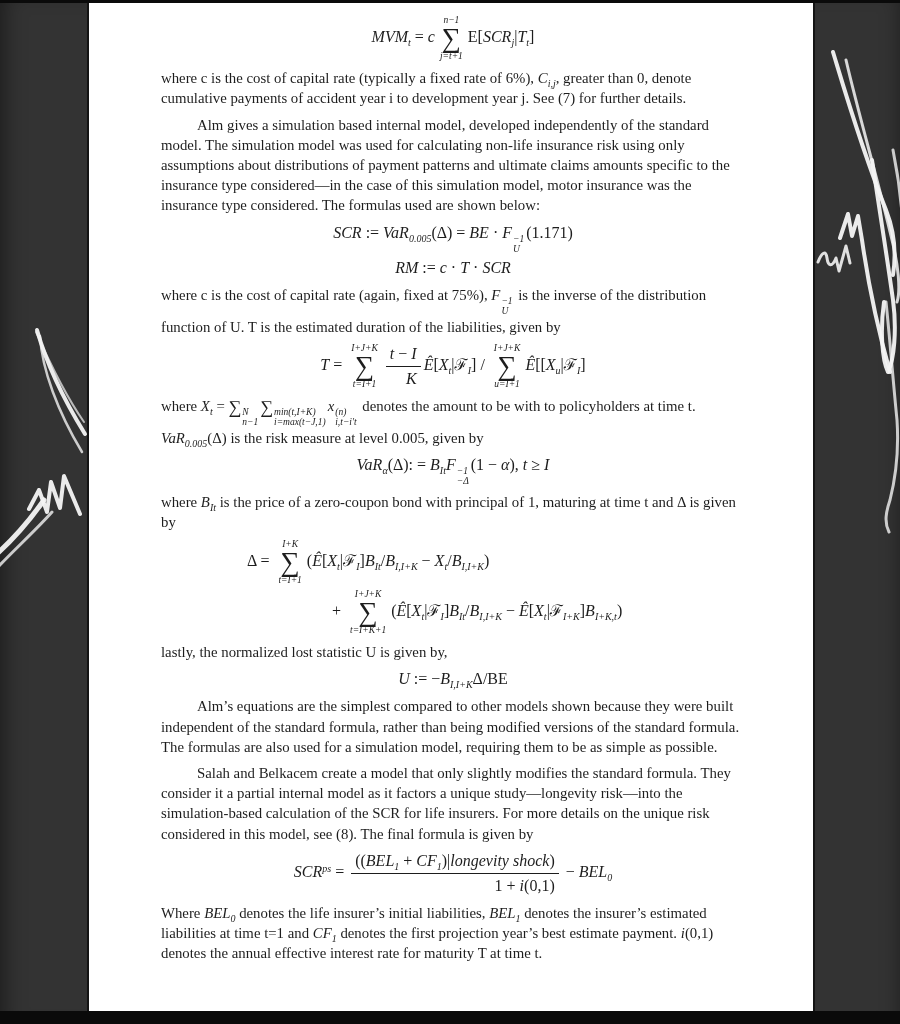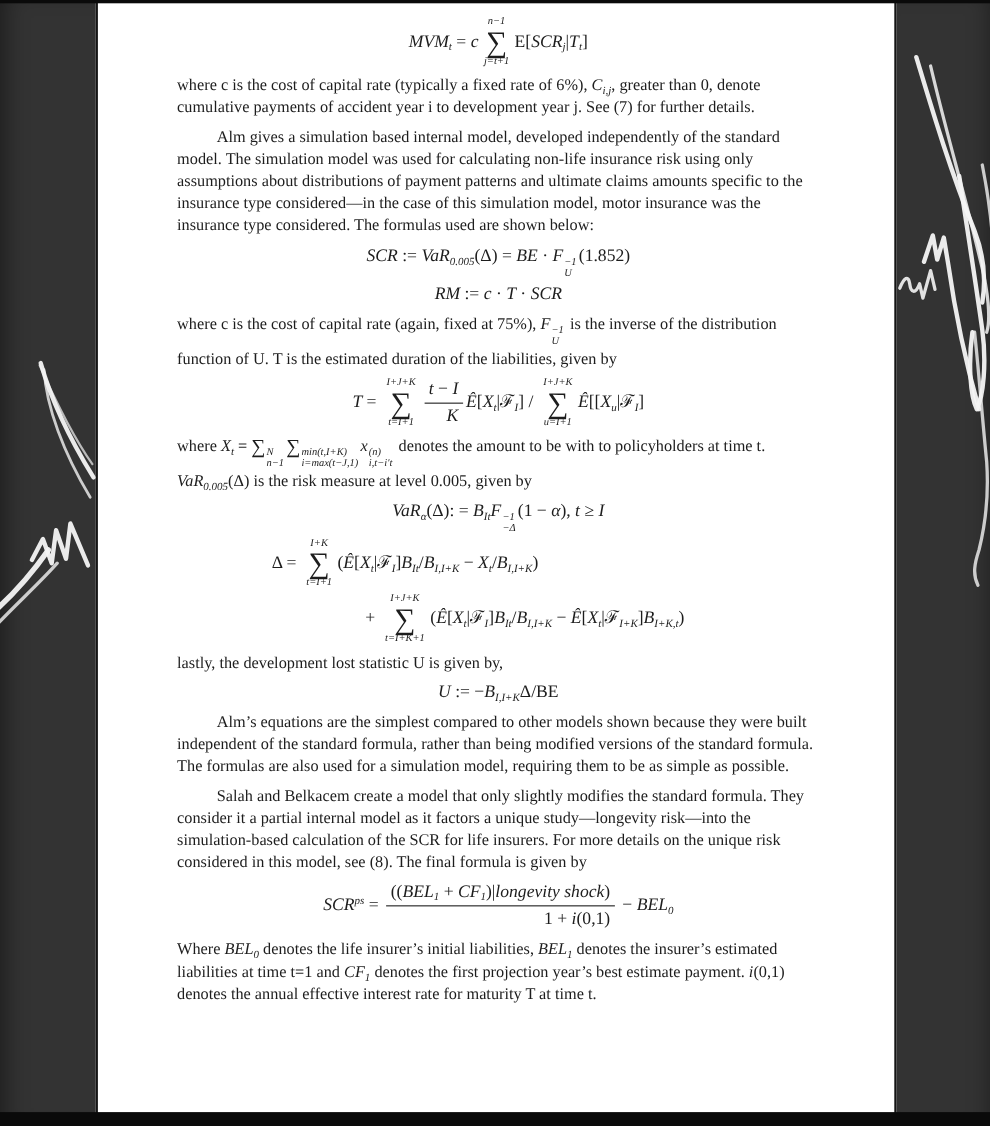--- a/index.html
+++ b/index.html
@@ -55,21 +55,21 @@
           <span class="sg">∑</span>
           <span class="lim">j=t+1</span>
         </span><span class="mt">E[</span><span class="mi">SCR</span><sub class="ms">j</sub><span class="mt">|</span><span class="mi">T</span><sub class="ms">t</sub><span class="mt">]</span></span>
     </div>
     <div class="para"><span class="mt">where c is the cost of capital rate (typically a fixed rate of 6%), </span><span class="mi">C</span><sub class="ms">i,j</sub><span class="mt">, greater than 0, denote cumulative payments of accident year i to development year j. See (7) for further details.</span></div>
     <div class="para indent"><span class="mt">Alm gives a simulation based internal model, developed independently of the standard model. The simulation model was used for calculating non-life insurance risk using only assumptions about distributions of payment patterns and ultimate claims amounts specific to the insurance type considered—in the case of this simulation model, motor insurance was the insurance type considered. The formulas used are shown below:</span></div>
     <div class="formula">
       <span class="fline"><span class="mi">SCR</span><span class="mt"> := </span><span class="mi">VaR</span><sub class="ms">0.005</sub><span class="mt">(Δ) = </span><span class="mi">BE</span><span class="mt"> · </span><span class="mi">F</span><span class="stk">
           <span class="stt">−1</span>
           <span class="stb">U</span>
-        </span><span class="mt">(1.852)</span></span>
+        </span><span class="mt">(1.171)</span></span>
     </div>
     <div class="formula">
       <span class="fline"><span class="mi">RM</span><span class="mt"> := </span><span class="mi">c</span><span class="mt"> · </span><span class="mi">T</span><span class="mt"> · </span><span class="mi">SCR</span></span>
     </div>
     <div class="para"><span class="mt">where c is the cost of capital rate (again, fixed at 75%), </span><span class="mi">F</span><span class="stk">
         <span class="stt">−1</span>
         <span class="stb">U</span>
       </span><span class="mt"> is the inverse of the distribution function of U. T is the estimated duration of the liabilities, given by</span></div>
     <div class="formula">
       <span class="fline"><span class="mi">T</span><span class="mt"> = </span><span class="sum">
@@ -91,35 +91,36 @@
       </span><span class="mi">x</span><span class="stk">
         <span class="stt">(n)</span>
         <span class="stb">i,t−i′t</span>
       </span><span class="mt"> denotes the amount to be with to policyholders at time t. </span><span class="mi">VaR</span><sub class="ms">0.005</sub><span class="mt">(Δ) is the risk measure at level 0.005, given by</span></div>
     <div class="formula">
       <span class="fline"><span class="mi">VaR</span><sub class="ms">α</sub><span class="mt">(Δ): = </span><span class="mi">B</span><sub class="ms">It</sub><span class="mi">F</span><span class="stk">
           <span class="stt">−1</span>
           <span class="stb">−Δ</span>
         </span><span class="mt">(1 − </span><span class="mi">α</span><span class="mt">), </span><span class="mi">t</span><span class="mt"> ≥ </span><span class="mi">I</span></span>
     </div>
+    <div class="para"><span class="mt">where </span><span class="mi">B</span><sub class="ms">It</sub><span class="mt"> is the price of a zero-coupon bond with principal of 1, maturing at time t and Δ is given by</span></div>
     <div class="formula fleft" style="padding-left: 98px;">
       <span class="fline"><span class="mt">Δ = </span><span class="sum">
           <span class="lim">I+K</span>
           <span class="sg">∑</span>
           <span class="lim">t=I+1</span>
         </span><span class="mt">(</span><span class="mi">Ê</span><span class="mt">[</span><span class="mi">X</span><sub class="ms">t</sub><span class="mt">|ℱ</span><sub class="ms">I</sub><span class="mt">]</span><span class="mi">B</span><sub class="ms">It</sub><span class="mt">/</span><span class="mi">B</span><sub class="ms">I,I+K</sub><span class="mt"> − </span><span class="mi">X</span><sub class="ms">t</sub><span class="mt">/</span><span class="mi">B</span><sub class="ms">I,I+K</sub><span class="mt">)</span></span>
     </div>
     <div class="formula fleft" style="padding-left: 183px;">
       <span class="fline"><span class="mt">+ </span><span class="sum">
           <span class="lim">I+J+K</span>
           <span class="sg">∑</span>
           <span class="lim">t=I+K+1</span>
         </span><span class="mt">(</span><span class="mi">Ê</span><span class="mt">[</span><span class="mi">X</span><sub class="ms">t</sub><span class="mt">|ℱ</span><sub class="ms">I</sub><span class="mt">]</span><span class="mi">B</span><sub class="ms">It</sub><span class="mt">/</span><span class="mi">B</span><sub class="ms">I,I+K</sub><span class="mt"> − </span><span class="mi">Ê</span><span class="mt">[</span><span class="mi">X</span><sub class="ms">t</sub><span class="mt">|ℱ</span><sub class="ms">I+K</sub><span class="mt">]</span><span class="mi">B</span><sub class="ms">I+K,t</sub><span class="mt">)</span></span>
     </div>
-    <div class="para"><span class="mt">lastly, the development lost statistic U is given by,</span></div>
+    <div class="para"><span class="mt">lastly, the normalized lost statistic U is given by,</span></div>
     <div class="formula">
       <span class="fline"><span class="mi">U</span><span class="mt"> := −</span><span class="mi">B</span><sub class="ms">I,I+K</sub><span class="mt">Δ/</span><span class="mr">BE</span></span>
     </div>
     <div class="para indent"><span class="mt">Alm’s equations are the simplest compared to other models shown because they were built independent of the standard formula, rather than being modified versions of the standard formula. The formulas are also used for a simulation model, requiring them to be as simple as possible.</span></div>
     <div class="para indent"><span class="mt">Salah and Belkacem create a model that only slightly modifies the standard formula. They consider it a partial internal model as it factors a unique study—longevity risk—into the simulation-based calculation of the SCR for life insurers. For more details on the unique risk considered in this model, see (8). The final formula is given by</span></div>
     <div class="formula">
       <span class="fline"><span class="mi">SCR</span><sup class="ms">ps</sup><span class="mt"> = </span><span class="frac"><span class="num"><span class="mt">((</span><span class="mi">BEL</span><sub class="ms">1</sub><span class="mt"> + </span><span class="mi">CF</span><sub class="ms">1</sub><span class="mt">)|</span><span class="mi">longevity shock</span><span class="mt">)</span></span><span class="den"><span class="mt">1 + </span><span class="mi">i</span><span class="mt">(0,1)</span></span></span><span class="mt"> − </span><span class="mi">BEL</span><sub class="ms">0</sub></span>
     </div>
     <div class="para"><span class="mt">Where </span><span class="mi">BEL</span><sub class="ms">0</sub><span class="mt"> denotes the life insurer’s initial liabilities, </span><span class="mi">BEL</span><sub class="ms">1</sub><span class="mt"> denotes the insurer’s estimated liabilities at time t=1 and </span><span class="mi">CF</span><sub class="ms">1</sub><span class="mt"> denotes the first projection year’s best estimate payment. </span><span class="mi">i</span><span class="mt">(0,1) denotes the annual effective interest rate for maturity T at time t.</span></div>
   </div>

